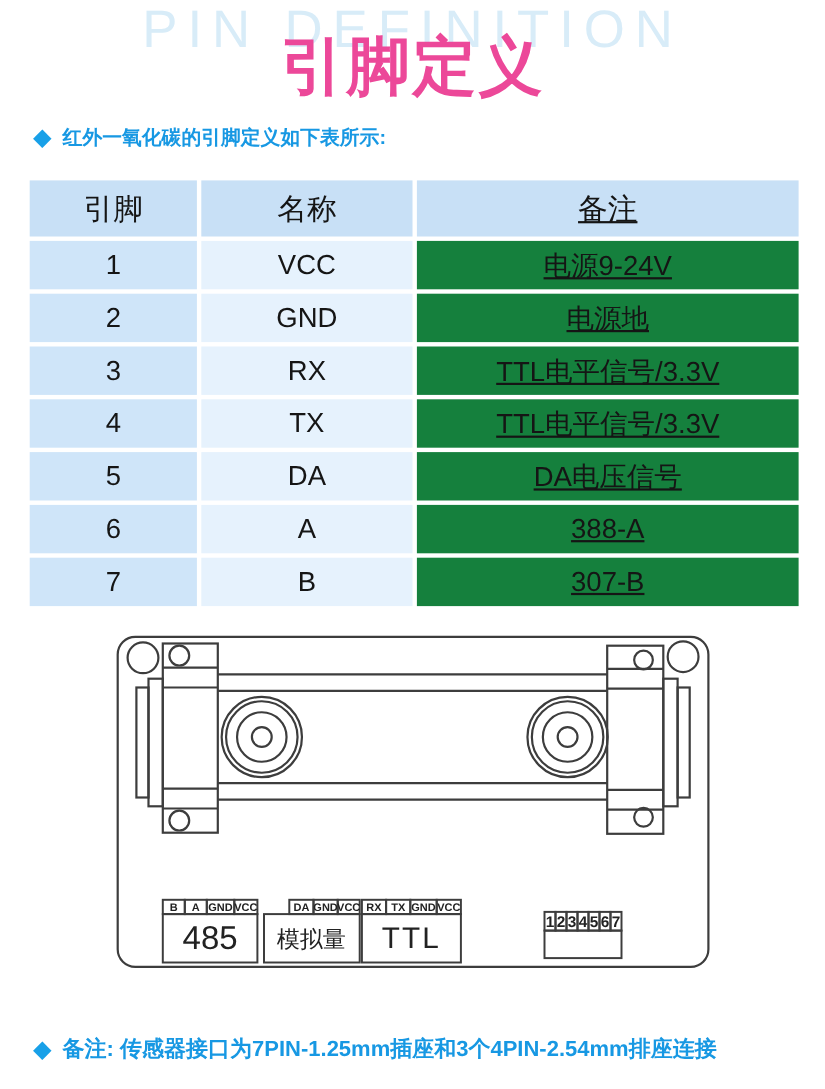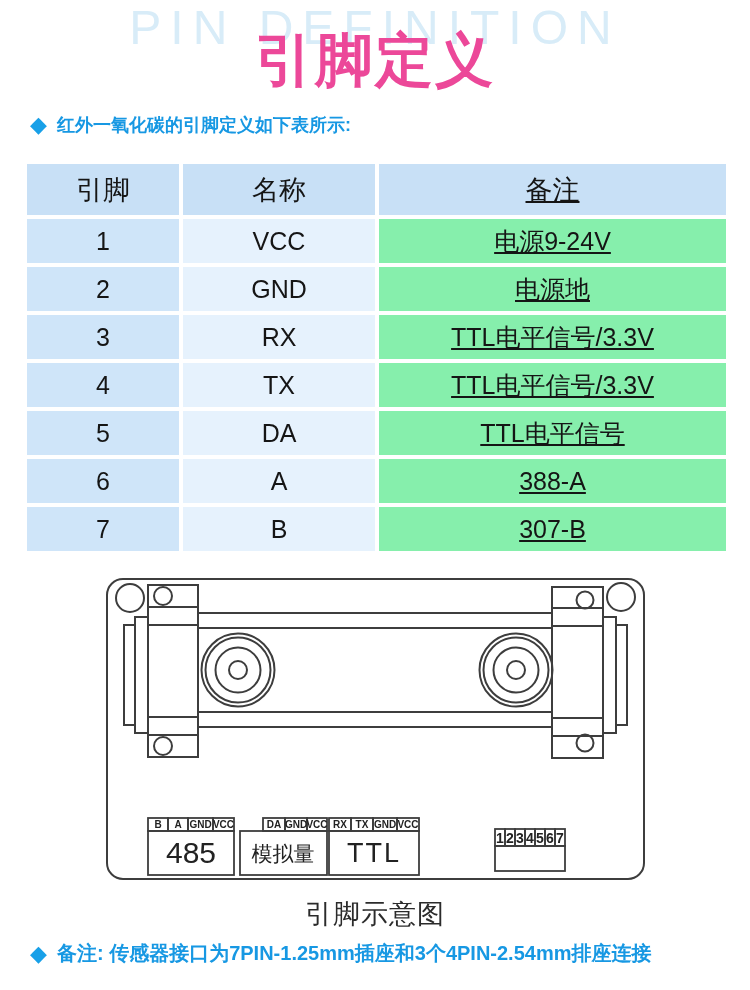--- a/index.html
+++ b/index.html
@@ -19,21 +19,21 @@
 
   
   .tbl-wrap{position:absolute;top:160px;left:23px;}
   table{border-collapse:separate;border-spacing:4px;}
   th,td{text-align:center;vertical-align:middle;color:#151515;}
   th{background:#c8e0f6;height:49px;font-size:27px;font-weight:500;}
   td{height:42px;font-size:25px;font-weight:400;}
   .c1{width:150px;} .c2{width:190px;} .c3{width:345px;text-decoration:underline;}
   td.c1{background:#cfe5f9;}
   td.c2{background:#e6f2fd;}
-  td.c3{background:#86efac;}
+  td.c3{background:#15803d;}
 
   
   .diagram{position:absolute;top:570px;left:88px;}
   .caption{position:absolute;top:896px;left:0;width:750px;text-align:center;
     font-size:27px;color:#2b2b2b;letter-spacing:1px;}
 
   
   .note{position:absolute;top:940px;left:30px;display:flex;align-items:center;gap:10px;white-space:nowrap;}
   .note-text{font-size:20px;font-weight:bold;color:#1798e3;}
 
@@ -76,21 +76,21 @@
         <td class="c3">TTL电平信号/3.3V</td>
       </tr>
       <tr>
         <td class="c1">4</td>
         <td class="c2">TX</td>
         <td class="c3">TTL电平信号/3.3V</td>
       </tr>
       <tr>
         <td class="c1">5</td>
         <td class="c2">DA</td>
-        <td class="c3">TTL电平信号</td>
+        <td class="c3">DA电压信号</td>
       </tr>
       <tr>
         <td class="c1">6</td>
         <td class="c2">A</td>
         <td class="c3">388-A</td>
       </tr>
       <tr>
         <td class="c1">7</td>
         <td class="c2">B</td>
         <td class="c3">307-B</td>
@@ -212,20 +212,19 @@
         <text x="510" y="843">2</text>
         <text x="520" y="843">3</text>
         <text x="530" y="843">4</text>
         <text x="540" y="843">5</text>
         <text x="550" y="843">6</text>
         <text x="560" y="843">7</text>
       </g>
     </svg>
   </div>
 
-  <div class="caption">引脚示意图</div>
 
   <div class="note">
     <span class="diamond">◆</span>
     <span class="note-text">备注: 传感器接口为7PIN-1.25mm插座和3个4PIN-2.54mm排座连接</span>
   </div>
 
 </div>
 
 </body></html>

